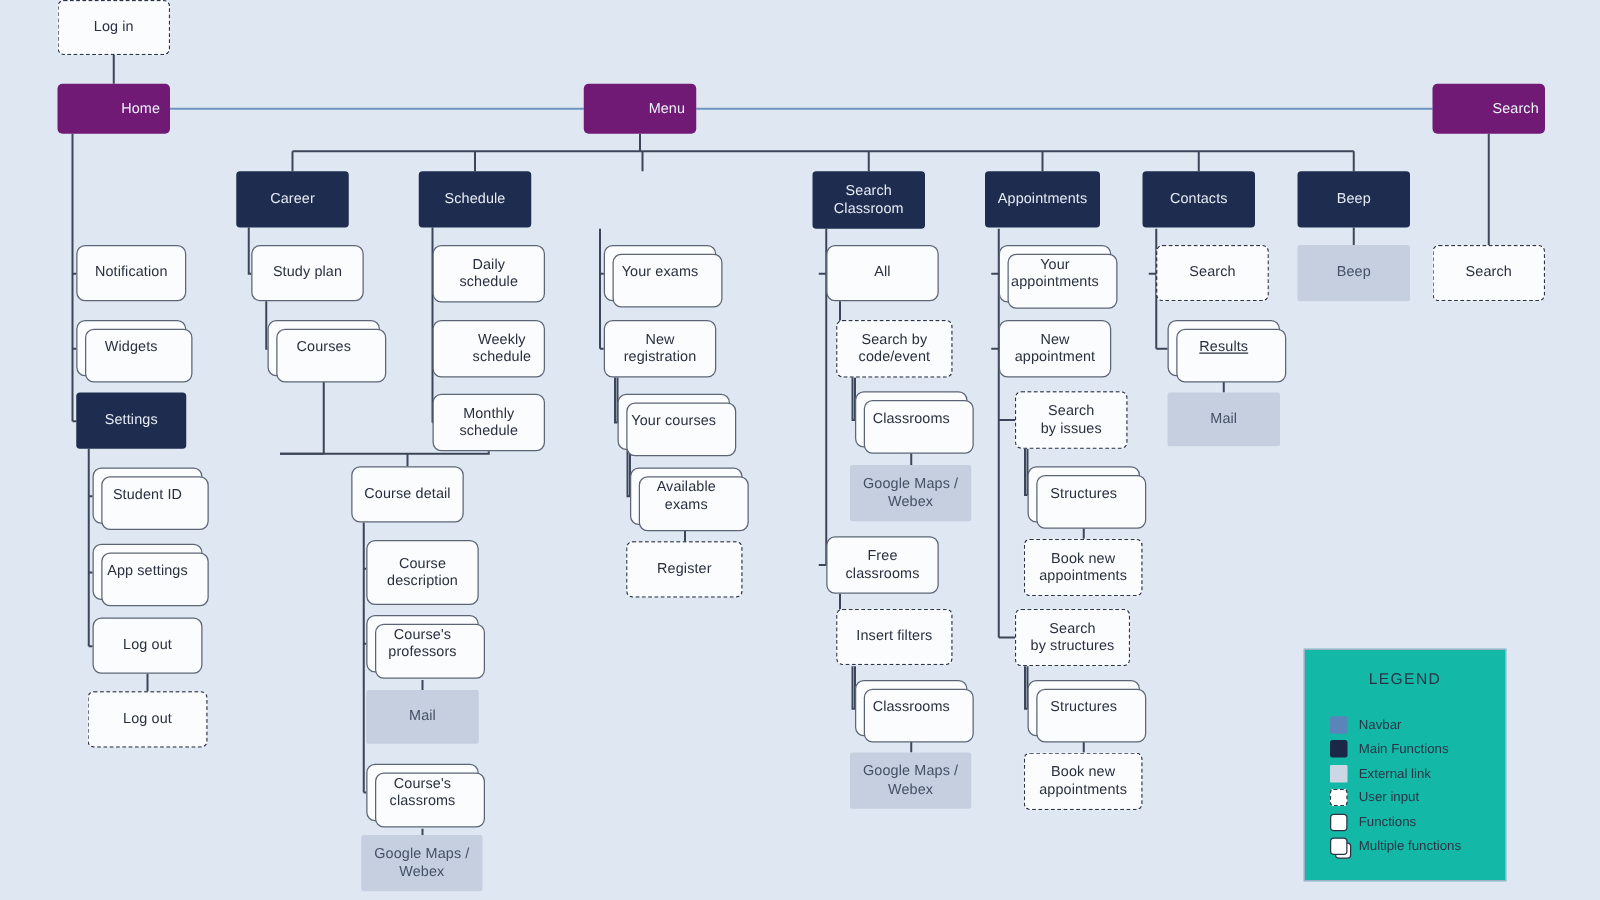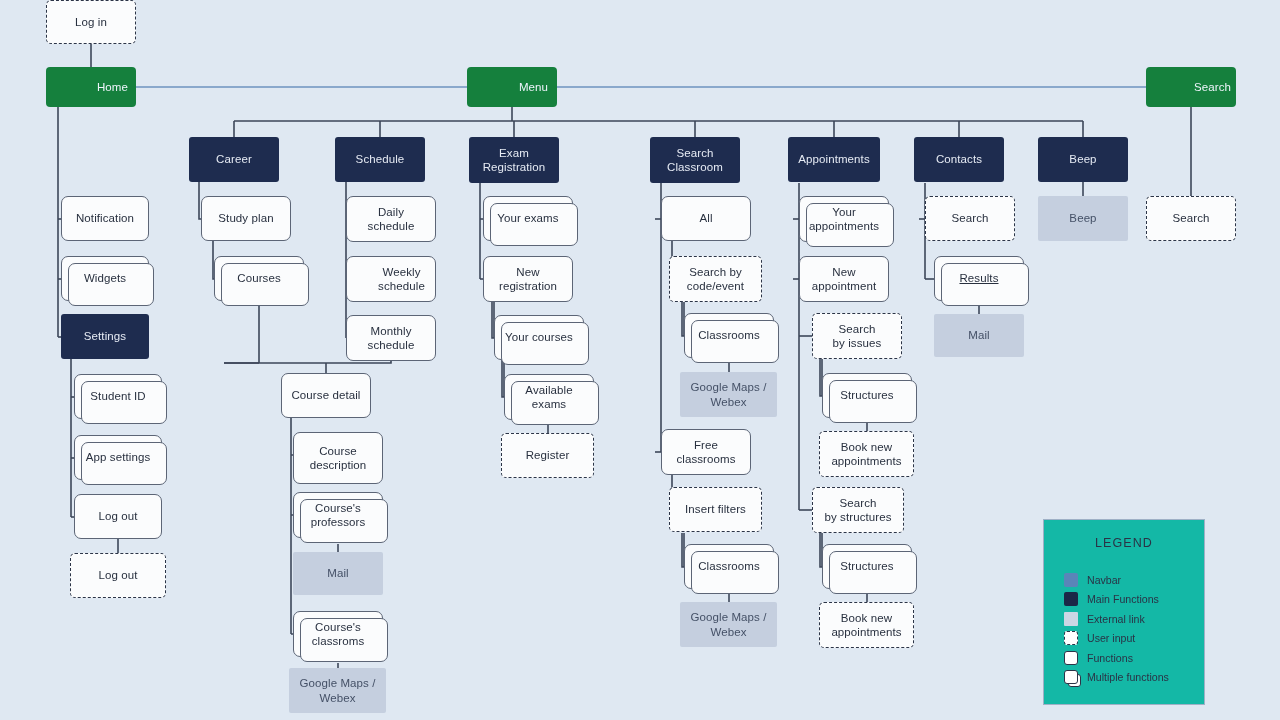--- a/index.html
+++ b/index.html
@@ -21,21 +21,21 @@
     font-size:11.5px;
     line-height:1.22;
     letter-spacing:.1px;
     padding:2px 5px;
     white-space:pre-line;
     z-index:3;
   }
 
   
   .t-navbar{
-    background:#15803d;
+    background:#701a75;
     color:#eef4fb;
     border-radius:4px;
     padding-left:48px;
   }
   
   .t-main{
     background:#1e2c4f;
     color:#e6ebf4;
     border-radius:3px;
   }
@@ -256,22 +256,20 @@
     <div class="node t-func" style="left: 281px; top: 373px; width: 90px; height: 45px;">Course detail</div>
     <div class="node t-func" style="left: 293px; top: 432px; width: 90px; height: 52px;">Course
 description</div>
     <div class="node t-multi" style="left: 293px; top: 492px; width: 90px; height: 46px;">Course's
 professors</div>
     <div class="node t-ext" style="left: 293px; top: 552px; width: 90px; height: 43px;">Mail</div>
     <div class="node t-multi" style="left: 293px; top: 611px; width: 90px; height: 46px;">Course's
 classroms</div>
     <div class="node t-ext" style="left: 289px; top: 668px; width: 97px; height: 45px;">Google Maps /
 Webex</div>
-    <div class="node t-main" style="left: 469px; top: 137px; width: 90px; height: 46px;">Exam
-Registration</div>
     <div class="node t-multi" style="left: 483px; top: 196px; width: 90px; height: 45px;">Your exams</div>
     <div class="node t-func" style="left: 483px; top: 256px; width: 90px; height: 46px;">New
 registration</div>
     <div class="node t-multi" style="left: 494px; top: 315px; width: 90px; height: 45px;">Your courses</div>
     <div class="node t-multi" style="left: 504px; top: 374px; width: 90px; height: 46px;">Available
 exams</div>
     <div class="node t-input" style="left: 501px; top: 433px; width: 93px; height: 45px;">Register</div>
     <div class="node t-main" style="left: 650px; top: 137px; width: 90px; height: 46px;">Search
 Classroom</div>
     <div class="node t-func" style="left: 661px; top: 196px; width: 90px; height: 45px;">All</div>

